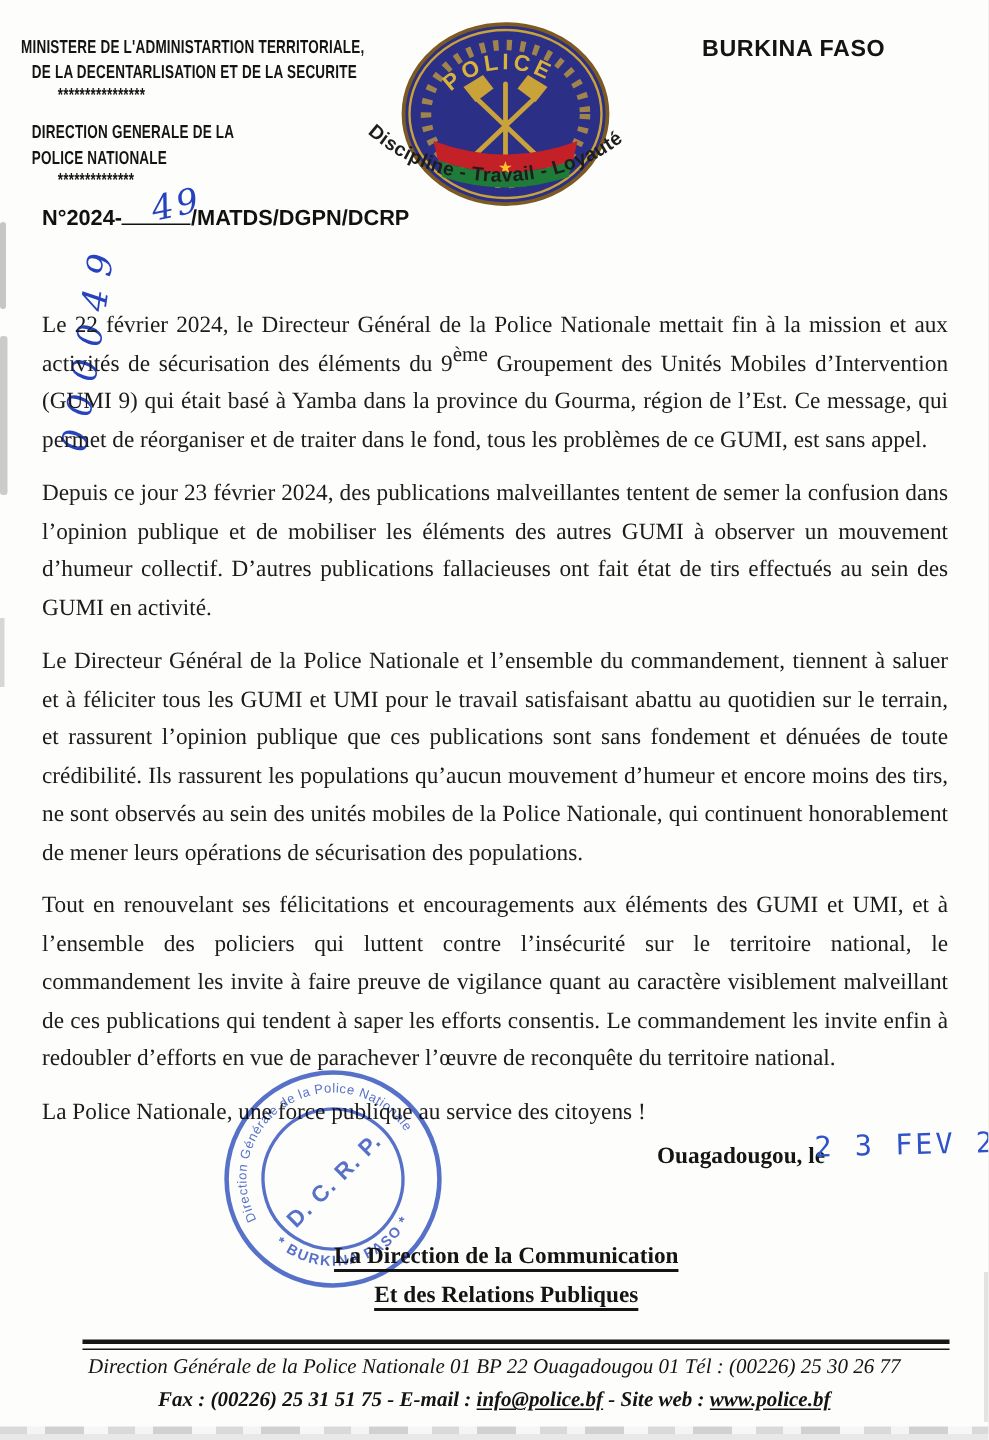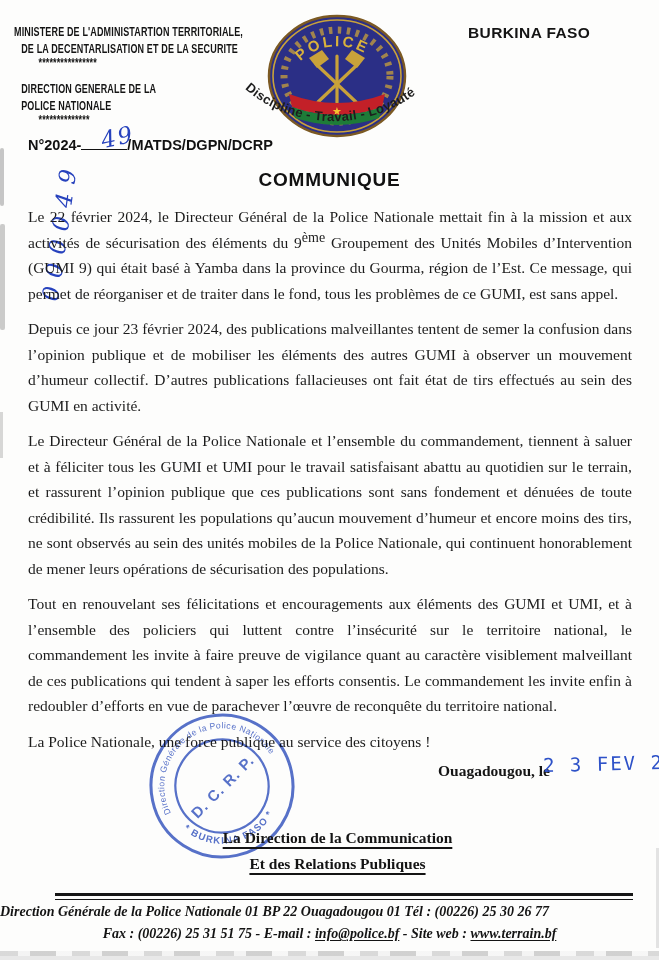--- a/index.html
+++ b/index.html
@@ -54,22 +54,22 @@
          transform:rotate(-12deg);opacity:.82;mix-blend-mode:multiply;}
 
   .signature{position:absolute;left:205px;top:829px;width:265px;text-align:center;
              font-weight:700;font-size:15.5px;color:#141414;}
   .signature div{margin-bottom:8px;text-decoration:underline;text-underline-offset:4px;
                  text-decoration-thickness:1.5px;}
 
   
   .footer-rule{position:absolute;left:55px;top:893px;width:578px;height:3px;
                border-top:3px solid #161616;border-bottom:1px solid #161616;}
-  .footer-l1{position:absolute;left:0;top:904px;width:659px;text-align:left;
-             font-weight:700;font-style:italic;font-size:14px;color:#141414;}
+  .footer-l1{position:absolute;left:0;top:904px;width:659px;text-align:center;
+             font-weight:400;font-style:italic;font-size:14px;color:#141414;}
   .footer-l2{position:absolute;left:0;top:926px;width:659px;text-align:center;
              font-weight:700;font-style:italic;font-size:14px;color:#141414;}
   .ulink{text-decoration:underline;text-underline-offset:2px;}
 
   
   .art{position:absolute;background:#8f8f8f;}
   .art1{left:0;top:148px;width:4px;height:58px;opacity:.5;border-radius:2px;}
   .art2{left:0;top:224px;width:5px;height:106px;opacity:.45;border-radius:2px;}
   .art3{left:0;top:412px;width:3px;height:46px;opacity:.35;}
   .art4{right:0;top:848px;width:3px;height:100px;opacity:.3;background:#a8a8a8;}
@@ -122,21 +122,20 @@
     <text x="105" y="107" text-anchor="middle" font-size="11" fill="#f4c430">★</text>
     <text font-size="13" font-weight="600" fill="#1d1d1d" letter-spacing="0.3" font-family="&quot;Liberation Sans&quot;,sans-serif">
       <textPath href="#arc-motto" startOffset="4">Discipline - Travail - Loyauté</textPath>
     </text>
   </svg>
 
   <div class="country-block">
     <div class="country">BURKINA FASO</div>
   </div>
 
-  <div class="doc-title">COMMUNIQUE</div>
 
   <div class="body-text">
     <p><span>Le 22 février 2024, le Directeur Général de la Police Nationale mettait fin à la mission et aux activités de sécurisation des éléments du 9</span><sup class="ord">ème</sup><span> Groupement des Unités Mobiles d’Intervention (GUMI 9) qui était basé à Yamba dans la province du Gourma, région de l’Est. Ce message, qui permet de réorganiser et de traiter dans le fond, tous les problèmes de ce GUMI, est sans appel.</span></p>
     <p>Depuis ce jour 23 février 2024, des publications malveillantes tentent de semer la confusion dans l’opinion publique et de mobiliser les éléments des autres GUMI à observer un mouvement d’humeur collectif. D’autres publications fallacieuses ont fait état de tirs effectués au sein des GUMI en activité.</p>
     <p>Le Directeur Général de la Police Nationale et l’ensemble du commandement, tiennent à saluer et à féliciter tous les GUMI et UMI pour le travail satisfaisant abattu au quotidien sur le terrain, et rassurent l’opinion publique que ces publications sont sans fondement et dénuées de toute crédibilité. Ils rassurent les populations qu’aucun mouvement d’humeur et encore moins des tirs, ne sont observés au sein des unités mobiles de la Police Nationale, qui continuent honorablement de mener leurs opérations de sécurisation des populations.</p>
     <p>Tout en renouvelant ses félicitations et encouragements aux éléments des GUMI et UMI, et à l’ensemble des policiers qui luttent contre l’insécurité sur le territoire national, le commandement les invite à faire preuve de vigilance quant au caractère visiblement malveillant de ces publications qui tendent à saper les efforts consentis. Le commandement les invite enfin à redoubler d’efforts en vue de parachever l’œuvre de reconquête du territoire national.</p>
     <p class="slogan">La Police Nationale, une force publique au service des citoyens !</p>
   </div>
 
   <div class="place-label">Ouagadougou, le</div>
@@ -159,21 +158,21 @@
   </svg>
 
   <div class="signature">
     <div>La Direction de la Communication</div>
     <div>Et des Relations Publiques</div>
   </div>
 
   <div class="footer-rule"></div>
   <div class="footer-l1">Direction Générale de la Police Nationale 01 BP 22 Ouagadougou 01 Tél : (00226) 25 30 26 77</div>
   <div class="footer-l2">
-    <span>Fax : (00226) 25 31 51 75 - E-mail : </span><span class="ulink">info@police.bf</span><span> - Site web : </span><span class="ulink">www.terrain.bf</span>
+    <span>Fax : (00226) 25 31 51 75 - E-mail : </span><span class="ulink">info@police.bf</span><span> - Site web : </span><span class="ulink">www.police.bf</span>
   </div>
 
   <div class="art art1"></div>
   <div class="art art2"></div>
   <div class="art art3"></div>
   <div class="art art4"></div>
   <div class="scan-noise"></div>
 
 </div>
 

